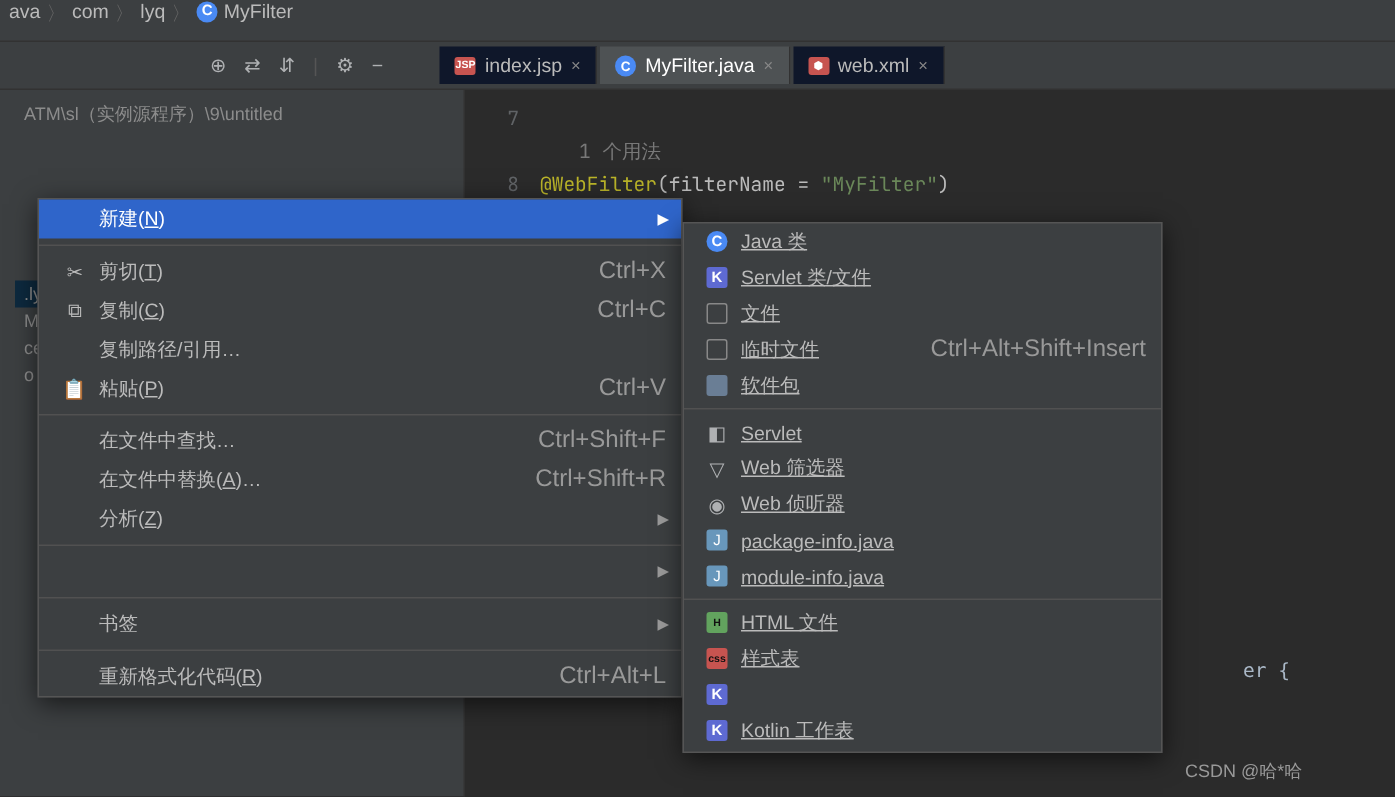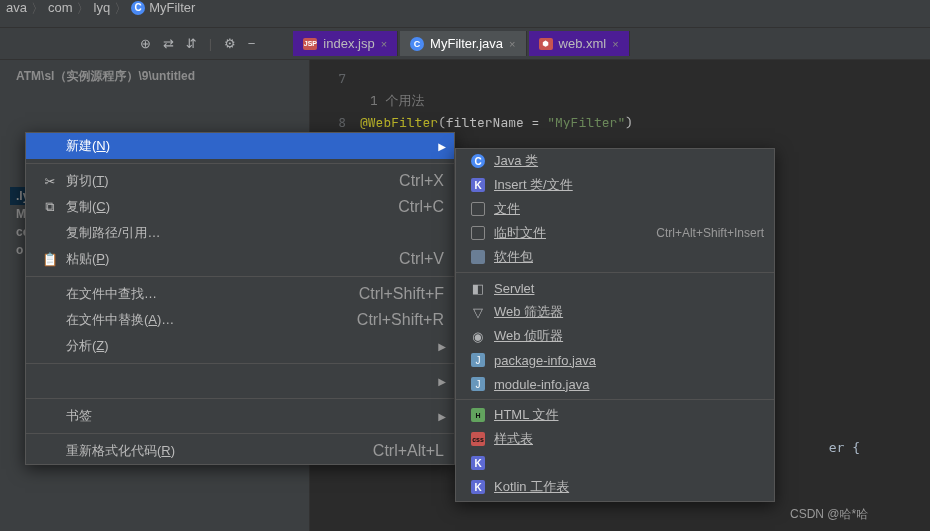--- a/index.html
+++ b/index.html
@@ -5,56 +5,56 @@
 * { margin: 0; padding: 0; box-sizing: border-box; }
 body { width: 930px; height: 531px; background: #2b2b2b; font-family: "Segoe UI", sans-serif; font-size: 13px; color: #bbbbbb; overflow: hidden; position: relative; }
 .breadcrumb { height: 28px; display: flex; align-items: flex-start; padding: 0 6px; gap: 4px; background: #3c3f41; border-bottom: 1px solid #323232; }
 .breadcrumb-item { display: flex; align-items: center; gap: 4px; }
 .breadcrumb-sep { color: #666; }
 .class-icon { width: 14px; height: 14px; border-radius: 50%; background: #4a8af4; color: #fff; font-size: 10px; display: inline-flex; align-items: center; justify-content: center; font-weight: bold; }
 .toolbar-row { height: 32px; display: flex; align-items: center; background: #3c3f41; border-bottom: 1px solid #323232; }
 .toolbar-left { display: flex; align-items: center; gap: 12px; padding-left: 140px; }
 .toolbar-icon { color: #afb1b3; cursor: pointer; }
 .editor-tabs { display: flex; align-items: center; margin-left: 38px; gap: 2px; }
-.ed-tab { display: flex; align-items: center; gap: 6px; padding: 5px 10px; background: #4c1d95; color: #bbbbbb; border-right: 1px solid #323232; }
+.ed-tab { display: flex; align-items: center; gap: 6px; padding: 5px 10px; background: #0f172a; color: #bbbbbb; border-right: 1px solid #323232; }
 .ed-tab.active { background: #4e5254; color: #fff; }
 .tab-close { color: #888; font-size: 11px; }
 .jsp-icon, .xml-icon { width: 14px; height: 12px; background: #c75450; border-radius: 2px; font-size: 7px; color: #fff; display: inline-flex; align-items: center; justify-content: center; font-weight: bold; }
 .java-icon { width: 14px; height: 14px; border-radius: 50%; background: #4a8af4; color: #fff; font-size: 9px; display: inline-flex; align-items: center; justify-content: center; font-weight: bold; }
 .main-area { display: flex; height: calc(100% - 60px); }
 .project-panel { width: 310px; background: #3c3f41; border-right: 1px solid #323232; padding: 6px 10px; color: #8c8c8c; font-size: 12px; overflow: hidden; }
-.proj-row { padding: 2px 0 2px 6px; white-space: nowrap; font-weight: bold; }
+.proj-row { padding: 2px 0 2px 6px; white-space: nowrap; }
 .proj-row.sel { background: #0d293e; }
 .editor { flex: 1; background: #2b2b2b; font-family: "JetBrains Mono", Consolas, monospace; font-size: 13px; }
 .gutter { display: inline-block; width: 50px; text-align: right; padding-right: 14px; color: #606366; }
 .code-line { line-height: 22px; white-space: nowrap; }
 .anno { color: #bbb529; text-align: center; }
 .codestr { color: #6a8759; }
-.usage { color: #787878; padding-left: 60px; }
+.usage { color: #787878; padding-left: 76px; }
 .footer-text { position: absolute; bottom: 8px; left: 790px; color: #999; font-size: 12px; }
 .code-fade { position: absolute; right: 70px; top: 440px; color: #a9b7c6; font-family: Consolas, monospace; font-size: 13px; }
 
 
 .ctx1 { position: absolute; left: 25px; top: 132px; width: 430px; background: #3c3f41; border: 1px solid #555; box-shadow: 0 4px 16px rgba(0,0,0,0.6); }
 .ctx-row { display: flex; align-items: center; height: 26px; padding: 0 10px 0 14px; position: relative; }
 .ctx-row.hover { background: #2f65ca; color: #fff; }
 .ctx-icon { width: 20px; display: inline-flex; align-items: center; justify-content: center; font-size: 13px; }
 .ctx-label { flex: 1; padding-left: 6px; }
 .ctx-short { color: #999; font-size: 16px; }
 .ctx-arrow { color: #999; font-size: 10px; position: absolute; right: 8px; }
 .ctx-row.hover .ctx-arrow { color: #fff; }
 .ctx-sep { height: 1px; background: #515151; margin: 4px 0; }
 .mnemonic { text-decoration: underline; }
 
 
 .ctx2 { position: absolute; left: 455px; top: 148px; width: 320px; background: #3c3f41; border: 1px solid #555; box-shadow: 0 4px 16px rgba(0,0,0,0.6); padding-bottom: 2px; }
 .sub-row { display: flex; align-items: center; height: 24px; padding: 0 10px 0 12px; }
 .sub-icon { width: 20px; display: inline-flex; align-items: center; justify-content: center; color: #afb1b3; }
 .sub-label { flex: 1; padding-left: 6px; text-decoration: underline; }
-.sub-short { color: #999; font-size: 12px; }
+.sub-short { color: #999; font-size: 16px; }
 .sub-sep { height: 1px; background: #515151; margin: 3px 0; }
 .mini-icon { width: 14px; height: 14px; display: inline-flex; align-items: center; justify-content: center; font-size: 10px; border-radius: 2px; }
 .folder-ic { background: #6a7e95; }
 .file-ic { border: 1px solid #888; }
 .html-ic { background: #62a35e; color:#111; font-weight:bold; font-size:7px; }
 .css-ic { background: #c75450; color:#111; font-weight:bold; font-size:7px; }
 .k-ic { background: #5e6ad2; color:#fff; font-weight:bold; }
 </style>
 </head>
 <body>
@@ -190,21 +190,21 @@
   <div class="sub-row">
     <span class="sub-icon">
         <span class="class-icon">C</span>
       </span>
     <span class="sub-label">Java 类</span>
   </div>
   <div class="sub-row">
     <span class="sub-icon">
         <span class="mini-icon k-ic">K</span>
       </span>
-    <span class="sub-label">Insert 类/文件</span>
+    <span class="sub-label">Servlet 类/文件</span>
   </div>
   <div class="sub-row">
     <span class="sub-icon">
         <span class="mini-icon file-ic"></span>
       </span>
     <span class="sub-label">文件</span>
   </div>
   <div class="sub-row">
     <span class="sub-icon">
         <span class="mini-icon file-ic"></span>

